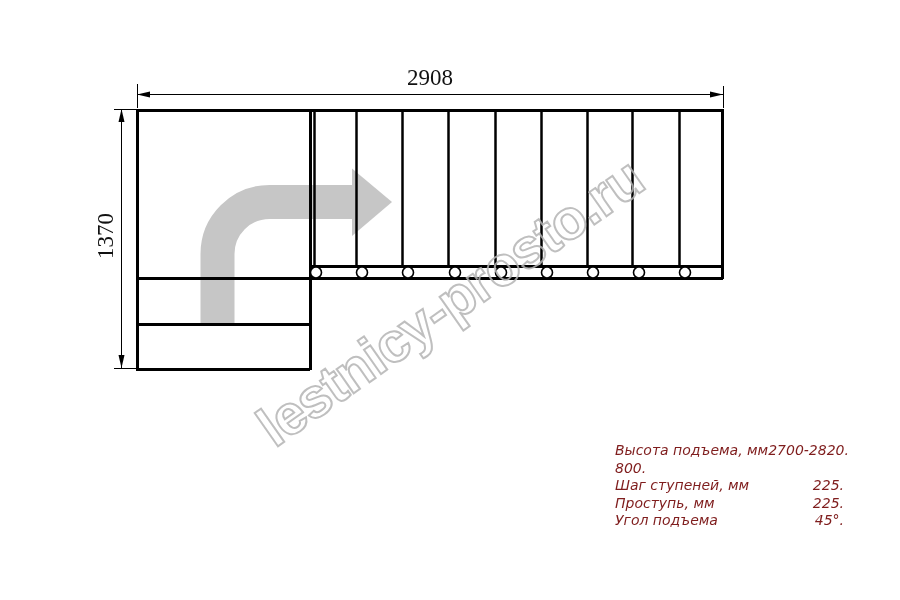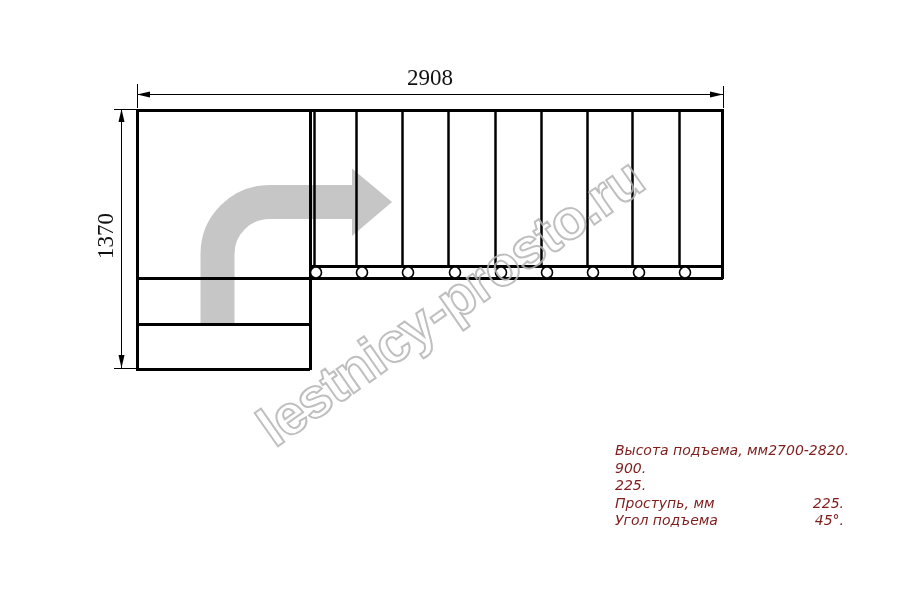--- a/index.html
+++ b/index.html
@@ -86,23 +86,24 @@
   <div class="dim-label vertical" style="left:106px;top:236px;">1370</div>
 
   <div id="watermark">lestnicy-prosto.ru</div>
 
   <div id="specs">
       <div class="spec-row">
         <span class="spec-label">Высота подъема, мм</span>
         <span class="spec-value">2700-2820.</span>
       </div>
       <div class="spec-row">
-        <span class="spec-value">900.</span>
+        <span class="spec-value">800.</span>
       </div>
       <div class="spec-row">
+        <span class="spec-label">Шаг ступеней, мм</span>
         <span class="spec-value">225.</span>
       </div>
       <div class="spec-row">
         <span class="spec-label">Проступь, мм</span>
         <span class="spec-value">225.</span>
       </div>
       <div class="spec-row">
         <span class="spec-label">Угол подъема</span>
         <span class="spec-value">45°.</span>
       </div>

